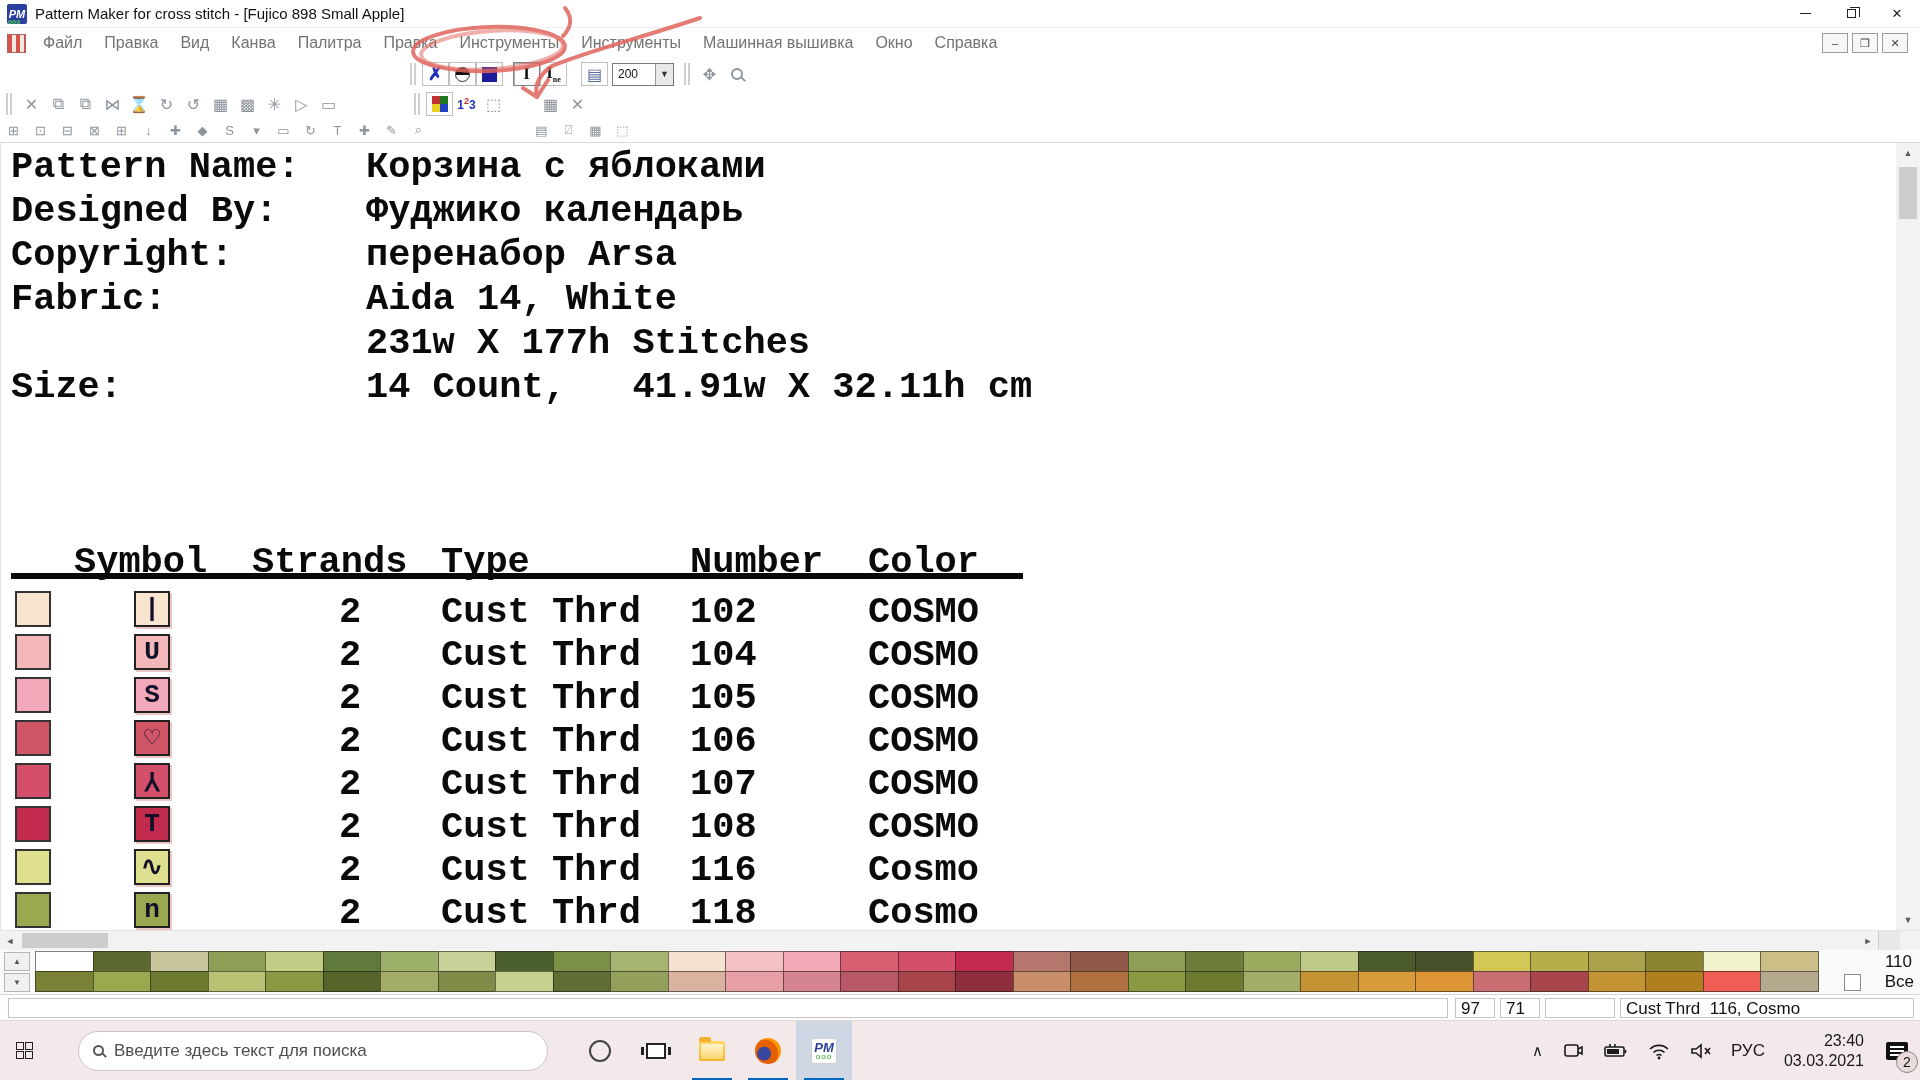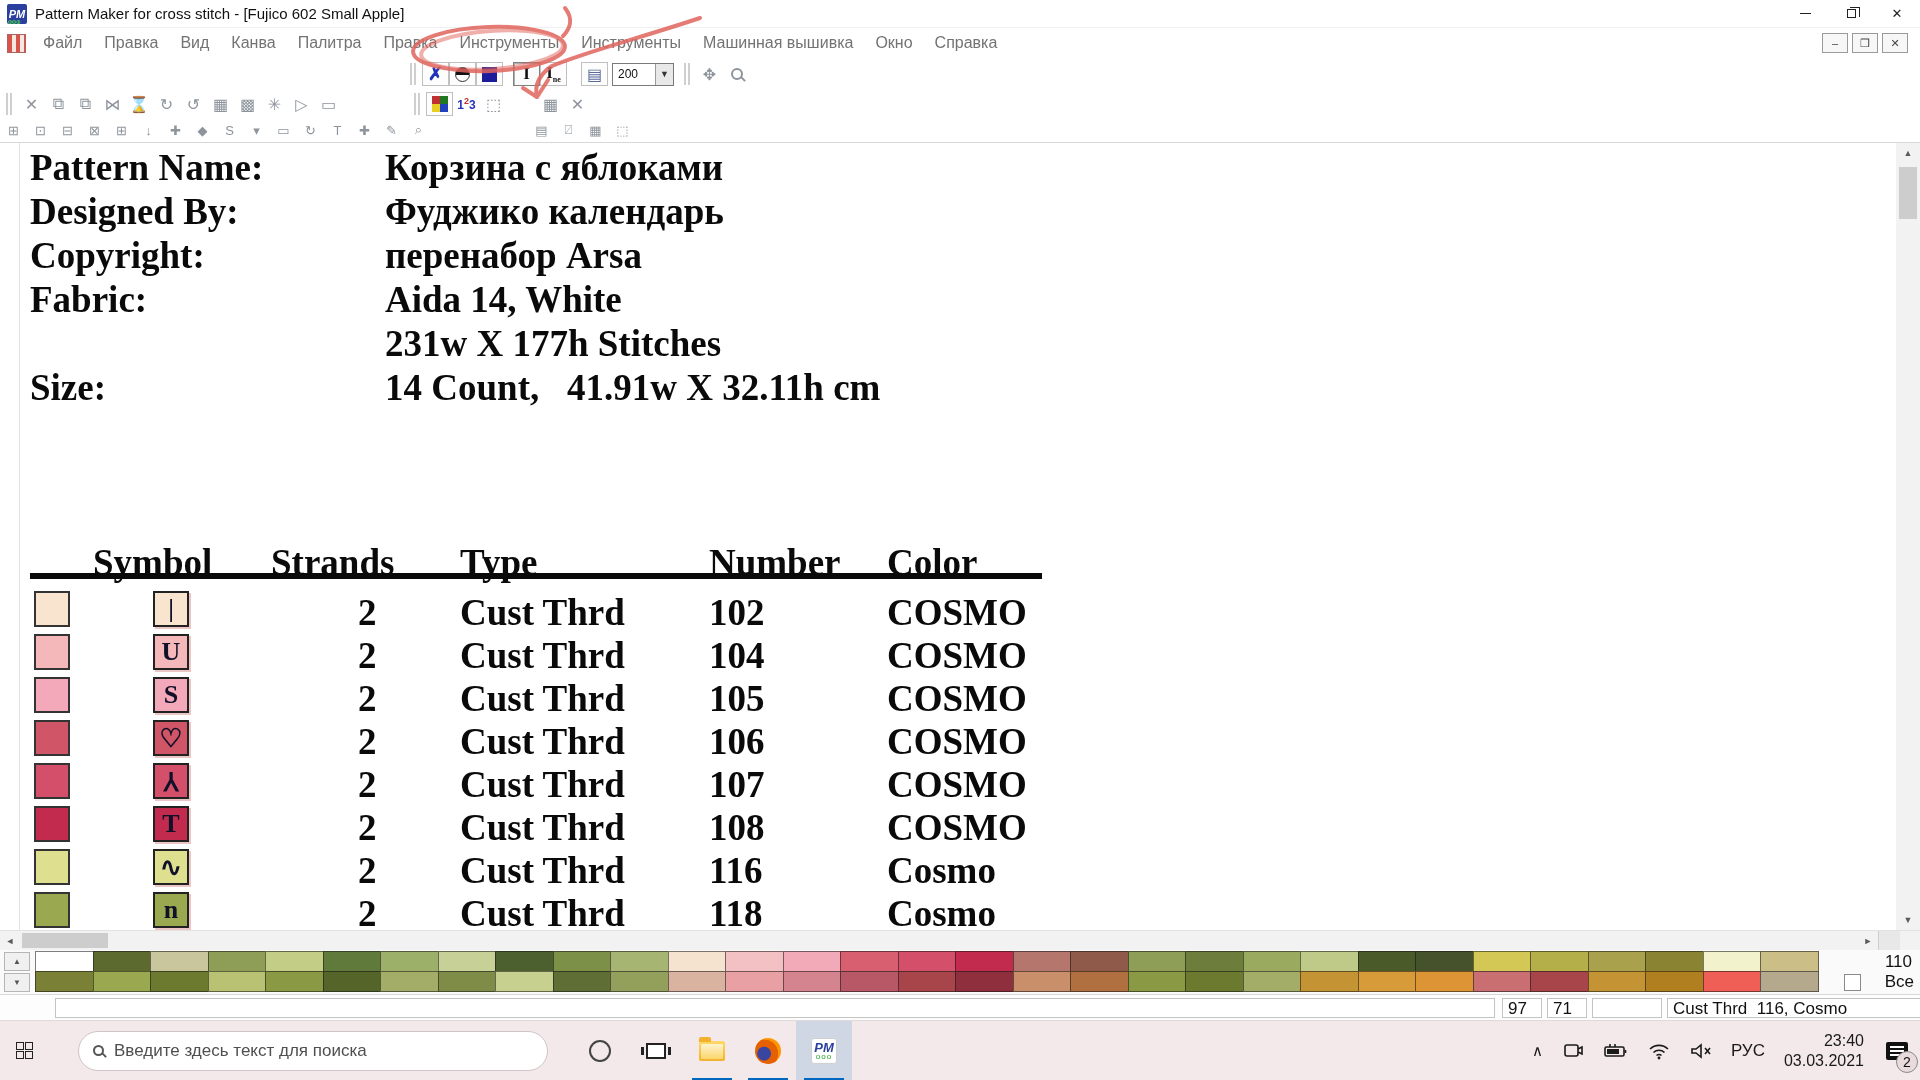--- a/index.html
+++ b/index.html
@@ -66,21 +66,21 @@
   .pal4 i:nth-child(3){background:#e8d020;} .pal4 i:nth-child(4){background:#2040c0;}
   .i123 { font-size:12px; font-weight:bold; color:#2233bb; }
   .i123 b { color:#c03030; font-size:9px; vertical-align:super; }
 
   
   .annotation { position:absolute; left:0; top:0; pointer-events:none; z-index:50; }
 
   
   .docarea { position:absolute; left:0; top:143px; width:1896px; height:787px; background:#fff;
              overflow:hidden; border-left:1px solid #e0e0e0;
-             font-family:Liberation Serif, serif; font-weight:bold; color:#0a0a0a;margin-left:19px; }
+             font-family:Liberation Mono, monospace; font-weight:bold; color:#0a0a0a; }
   .docline { position:absolute; white-space:pre; font-size:37px; }
   .docline .lbl { position:absolute; left:10px; top:0; }
   .docline .val { position:absolute; left:365px; top:0; }
   .floss-title { position:absolute; left:10px; top:352px; font-size:37px; white-space:pre; }
   .thead { position:absolute; top:398px; font-size:37px; }
   .h-symbol{left:73px;} .h-strands{left:251px;} .h-type{left:440px;} .h-number{left:689px;} .h-color{left:867px;}
   .header-rule { position:absolute; left:10px; top:430px; width:1012px; height:6px; background:#0a0a0a; }
   .frow { position:absolute; left:0; width:1100px; height:42px; }
   .swatch { position:absolute; left:14px; top:0; width:36px; height:36px; border:2px solid #333; }
   .symbox { position:absolute; left:133px; top:0; width:36px; height:36px; border:2px solid #222;
@@ -118,21 +118,21 @@
   .pal-row.r2 { margin-top:-1px; }
   .pal-count { position:absolute; right:8px; top:2px; font-size:17px; color:#111; }
   .pal-all { position:absolute; right:6px; top:22px; display:flex; align-items:center; gap:24px; }
   .pal-all .chk { width:17px; height:17px; border:1px solid #8a8a8a; background:#fff; }
   .pal-all .lab { font-size:17px; color:#111; }
 
   
   .statusbar { position:absolute; left:0; top:994px; width:1920px; height:26px; background:#fdfdfd;
                border-top:1px solid #d8d8d8; }
   .spanel { position:absolute; top:3px; height:20px; border:1px solid #c4c4c4; background:#fff;
-            font-size:17px; color:#111; padding:0 5px; line-height:19px; white-space:pre;margin-left:47px; }
+            font-size:17px; color:#111; padding:0 5px; line-height:19px; white-space:pre; }
   .sp1 { left:8px; width:1440px; } .sp2 { left:1455px; width:40px; } .sp3 { left:1500px; width:40px; }
   .sp4 { left:1545px; width:70px; } .sp5 { left:1620px; width:294px; }
 
   
   .taskbar { position:absolute; left:0; top:1020px; width:1920px; height:60px; background:#f3e9ea;
              border-top:1px solid #e3d8d9; display:flex; align-items:center; }
   .start { width:48px; height:60px; display:flex; align-items:center; justify-content:center; }
   .winlogo { width:17px; height:17px; display:grid; grid-template-columns:8px 8px; grid-template-rows:8px 8px; gap:1px; }
   .winlogo i { border:1.5px solid #222; }
   .searchbox { width:470px; height:40px; background:#fff; border:1px solid #cfc4c5; border-radius:20px;
@@ -175,21 +175,21 @@
         justify-content:center; color:#111; }
   .trayicon { display:block; }
 </style>
 </head>
 <body>
 
 <div class="screen">
 
   <div class="titlebar">
     <div class="app-icon">PM</div>
-    <div class="title-text">Pattern Maker for cross stitch - [Fujico 602 Small Apple]</div>
+    <div class="title-text">Pattern Maker for cross stitch - [Fujico 898 Small Apple]</div>
     <div class="win-controls">
       <div class="win-btn">
           <span class="min-glyph"></span>
         </div>
       <div class="win-btn">
           <span class="restore-glyph"></span>
         </div>
       <div class="win-btn">
           <span>✕</span>
         </div>

